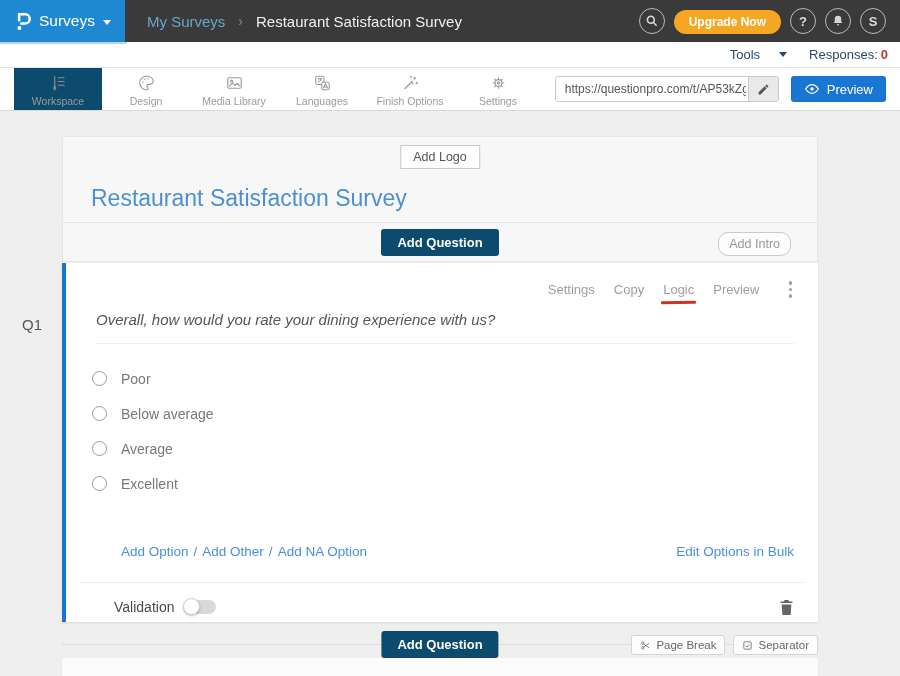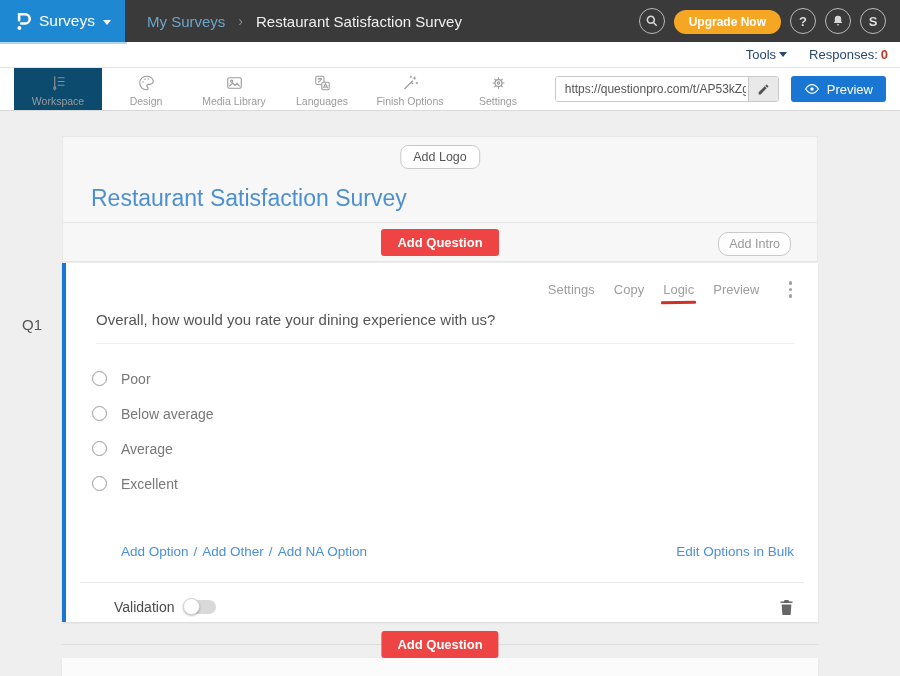--- a/index.html
+++ b/index.html
@@ -19,21 +19,21 @@
   .hdr-circle { width:26px; height:26px; border-radius:50%; border:1.5px solid #b9b9b9; display:flex; align-items:center; justify-content:center; color:#dcdcdc; font-size:13px; font-weight:bold; cursor:pointer; background:transparent; }
   .upgrade-btn { height:24px; border-radius:12px; background:#f5a623; color:#fff; font-size:12px; font-weight:bold; border:none; padding:0 15px; cursor:pointer; }
 
   
   .nav-bar { position:relative; height:26px; background:#fff; border-bottom:1px solid #e6e6e6; display:flex; align-items:center; padding:0 12px 0 16px; }
   .nav-logo-edge { position:absolute; left:0; top:0; width:127px; height:2px; background:#b5d7ee; }
   .nav-items { display:flex; gap:27px; align-items:center; }
   .nav-item { font-size:13.5px; font-weight:bold; color:#27496d; cursor:pointer; }
   .nav-item.active { color:#1a73c4; border-bottom:2px solid #1a73c4; padding-bottom:2px; }
   .nav-right { margin-left:auto; display:flex; align-items:center; gap:22px; }
-  .tools-link { font-size:13px; color:#27496d; display:flex; align-items:center; gap:3px; cursor:pointer; }
+  .tools-link { font-size:13px; color:#27496d; display:flex; align-items:center; gap:19px; cursor:pointer; }
   .tools-caret { width:0; height:0; border-left:4px solid transparent; border-right:4px solid transparent; border-top:5px solid #27496d; }
   .responses { font-size:13px; color:#27496d; }
   .responses b { color:#c0392b; font-weight:bold; margin-left:3px; }
 
   
   .toolbar { height:43px; background:#fff; border-bottom:1px solid #d9d9d9; display:flex; align-items:stretch; padding-left:14px; }
   .tb-item { width:88px; display:flex; flex-direction:column; align-items:center; justify-content:center; gap:3px; cursor:pointer; padding-top:2px; }
   .tb-item.selected { background:#0c4a6e; }
   .tb-item svg { display:block; }
   .tb-label { font-size:10.5px; color:#9b9b9b; white-space:nowrap; }
@@ -41,34 +41,34 @@
   .url-input { flex:1; border:none; outline:none; font-size:12px; color:#555; padding:0 2px 0 9px; font-family:"Liberation Sans",sans-serif; min-width:0; }
   .url-edit { width:30px; background:#e9e9e9; border-left:1px solid #c9c9c9; display:flex; align-items:center; justify-content:center; cursor:pointer; }
   .preview-btn { align-self:center; margin:0 14px 0 12px; height:26px; background:#1976d2; border:none; border-radius:3px; color:#fff; font-size:13px; display:flex; align-items:center; gap:7px; padding:0 13px; cursor:pointer; font-family:"Liberation Sans",sans-serif; }
 
   
   .page { position:relative; height:565px; background:#efefef; }
   .q-number { position:absolute; left:22px; top:205px; font-size:15px; color:#555; }
   .survey-container { position:absolute; left:62px; top:25px; width:756px; }
 
   .card-head { position:relative; height:86px; background:#f7f7f7; border:1px solid #e7e7e7; border-bottom:none; }
-  .add-logo-btn { position:absolute; left:50%; transform:translateX(-50%); top:8px; background:#fff; border:1px solid #c9c9c9; border-radius:8px; color:#555; font-size:12.5px; padding:4px 12px; cursor:pointer; font-family:"Liberation Sans",sans-serif; }
+  .add-logo-btn { position:absolute; left:50%; transform:translateX(-50%); top:8px; background:#fff; border:1px solid #c9c9c9; border-radius:0; color:#555; font-size:12.5px; padding:4px 12px; cursor:pointer; font-family:"Liberation Sans",sans-serif; }
   .survey-title { position:absolute; left:28px; top:48px; font-size:23px; color:#4d90d1; font-weight:400; cursor:text; }
 
   .strip-add { position:relative; height:40px; background:#f7f7f7; border:1px solid #e7e7e7; display:flex; align-items:center; justify-content:center; }
-  .btn-blue { background:#ef4444; border:none; border-radius:3px; color:#fff; font-size:13px; font-weight:bold; padding:6px 16px; cursor:pointer; font-family:"Liberation Sans",sans-serif; }
+  .btn-blue { background:#0c4a6e; border:none; border-radius:3px; color:#fff; font-size:13px; font-weight:bold; padding:6px 16px; cursor:pointer; font-family:"Liberation Sans",sans-serif; }
   .add-intro-btn { position:absolute; right:26px; top:9px; background:#fdfdfd; border:1px solid #c9c9c9; border-radius:10px; color:#999; font-size:12.5px; padding:4px 10px; cursor:pointer; font-family:"Liberation Sans",sans-serif; }
 
   .question-card { position:relative; margin-top:1px; height:359px; background:#fff; border-left:4px solid #1976d2; box-shadow:0 1px 2px rgba(0,0,0,0.10); }
   .q-actions { position:absolute; top:16px; right:24px; display:flex; align-items:center; gap:19px; }
   .q-action { font-size:13px; color:#9e9e9e; cursor:pointer; position:relative; }
   .logic-underline { position:absolute; left:-2px; right:-2px; bottom:-7px; height:3px; background:#d03126; border-radius:1px; transform:rotate(-0.6deg); }
   .dots-vert { display:flex; flex-direction:column; gap:3px; margin-left:8px; cursor:pointer; padding:2px; }
   .dots-vert i { width:3.5px; height:3.5px; border-radius:50%; background:#9e9e9e; }
-  .q-text { position:absolute; top:48px; left:30px; font-size:15px; color:#555; cursor:text; }
+  .q-text { position:absolute; top:48px; left:30px; font-size:15px; color:#555; cursor:text;font-style:italic; }
   .q-text-line { position:absolute; top:80px; left:30px; right:24px; height:1px; background:#efefef; }
   .options { position:absolute; top:98px; left:26px; right:24px; }
   .opt-row { height:35px; display:flex; align-items:center; gap:14px; }
   .radio { width:15px; height:15px; border:1.6px solid #9a9a9a; border-radius:50%; background:#fff; cursor:pointer; flex:none; }
   .opt-label { font-size:14px; color:#787878; cursor:text; }
   .links-row { position:absolute; top:281px; left:55px; right:24px; display:flex; align-items:center; }
   .qlink { font-size:13.5px; color:#4a90d9; cursor:pointer; }
   .qlink-sep { font-size:13.5px; color:#4a90d9; margin:0 5px; }
   .bulk-link { margin-left:auto; }
   .q-divider { position:absolute; top:319px; left:14px; right:14px; height:1px; background:#ececec; }
@@ -303,17 +303,38 @@
               <path d="M3.5 7h13l-1 14h-11l-1-14z"></path>
             </svg>
           </span>
         </span>
       </div>
     </div>
 
     <div class="strip-bottom">
       <div class="strip-line"></div>
       <button class="btn-blue">Add Question</button>
+      <div class="mini-btns">
+        <button class="mini-btn">
+          <span style="display:flex;">
+            <svg width="11" height="11" viewBox="0 0 24 24" fill="none" stroke="#777" stroke-width="2">
+              <circle cx="6" cy="7" r="2.5"></circle>
+                <circle cx="6" cy="17" r="2.5"></circle>
+              <path d="M8.2 8.5L20 17M8.2 15.5L20 7"></path>
+            </svg>
+          </span>
+          <span>Page Break</span>
+        </button>
+        <button class="mini-btn">
+          <span style="display:flex;">
+            <svg width="11" height="11" viewBox="0 0 24 24" fill="none" stroke="#777" stroke-width="2">
+              <rect x="4" y="4" width="16" height="16" rx="2"></rect>
+                <path d="M8 12.5l3 3 5-6"></path>
+            </svg>
+          </span>
+          <span>Separator</span>
+        </button>
+      </div>
     </div>
 
     <div class="next-card"></div>
   </div>
 </div>
 
 </body></html>

